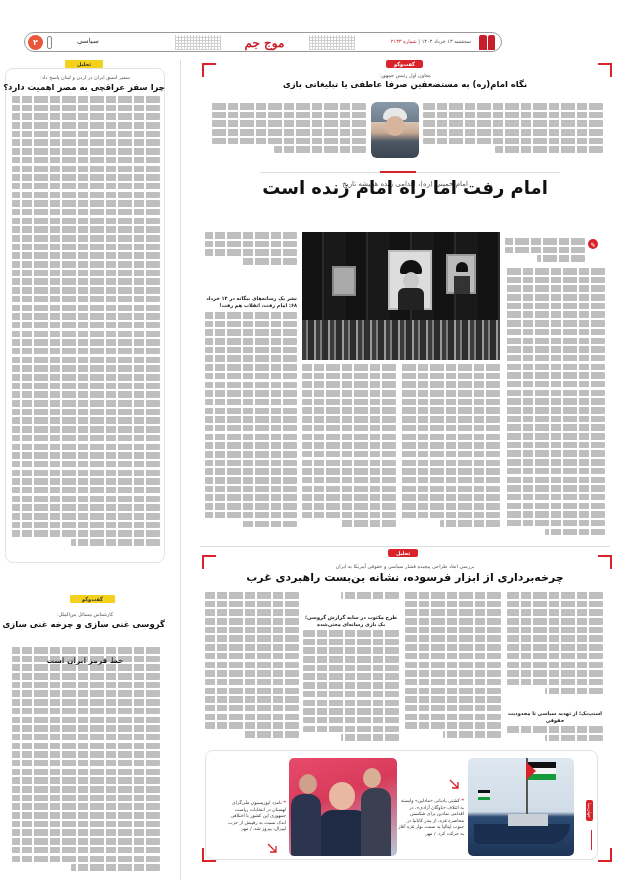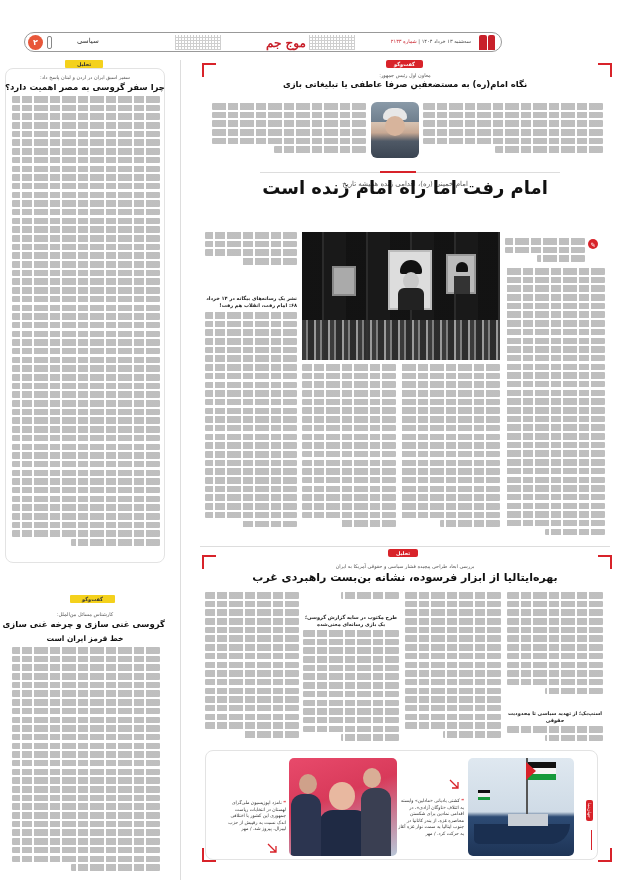--- a/index.html
+++ b/index.html
@@ -5,21 +5,21 @@
   * { box-sizing: border-box; margin: 0; padding: 0; }
   html, body { width: 620px; height: 885px; background: #fff; overflow: hidden; }
   body { font-family: "DejaVu Sans", sans-serif; color: #222; position: relative; direction: rtl; }
 
   
   .masthead { position: absolute; top: 32px; left: 24px; width: 478px; height: 20px; border: 1px solid #999; border-radius: 10px; background: #fff; }
   .masthead .date { position: absolute; right: 30px; top: 5px; font-size: 5px; color: #444; white-space: nowrap; }
   .masthead .date .issue { color: #c8202a; }
   .masthead .logo-right { position: absolute; right: 6px; top: 2px; width: 16px; height: 15px; display: flex; gap: 1px; }
   .masthead .logo-right span { flex: 1; background: #c8202a; border-radius: 2px 2px 0 0; }
-  .masthead .brand { position: absolute; left: 198px; top: 0; width: 83px; height: 19px; display: flex; align-items: center; justify-content: flex-start; }
+  .masthead .brand { position: absolute; left: 198px; top: 0; width: 83px; height: 19px; display: flex; align-items: center; justify-content: center; }
   .masthead .hatch { position: absolute; top: 2px; height: 15px; width: 46px; background-image: repeating-linear-gradient(90deg, #bbb 0 1px, transparent 1px 3px), repeating-linear-gradient(0deg, #bbb 0 1px, transparent 1px 3px); opacity: .7; }
   .masthead .brand-text { font-family: "DejaVu Serif", serif; font-size: 12px; font-weight: bold; color: #c8202a; }
   .masthead .section { position: absolute; left: 52px; top: 4px; font-size: 7px; color: #333; }
   .masthead .page-num { position: absolute; left: 3px; top: 2px; width: 15px; height: 15px; border-radius: 50%; background: #e8573a; color: #fff; font-size: 8px; font-weight: bold; display: flex; align-items: center; justify-content: center; }
   .masthead .mic { position: absolute; left: 22px; top: 3px; width: 5px; height: 13px; border: 1px solid #888; border-radius: 2px; }
 
   
   .corner { position: absolute; border-color: #d8232a; border-style: solid; width: 14px; height: 14px; }
   .c-tl { border-width: 2px 0 0 2px; }
   .c-tr { border-width: 2px 2px 0 0; }
@@ -67,21 +67,21 @@
       <span class="brand-text">موج جم</span>
     </div>
   <div class="section">سیاسی</div>
   <div class="mic"></div>
   <div class="page-num">۲</div>
 </div>
 
 <div class="sidebar-box" style="left:5px; top:68px; width:160px; height:495px;"></div>
 <div class="tag-yellow" style="left:65px; top:60px;">تحلیل</div>
 <div class="kicker" style="left:5px; width:160px; top:74px;">سفیر اسبق ایران در اردن و لبنان پاسخ داد:</div>
-<div class="headline" style="left:5px; width:160px; top:82px; font-size:8.5px;">چرا سفر گروسی به مصر اهمیت دارد؟</div>
+<div class="headline" style="left:5px; width:160px; top:82px; font-size:8.5px;">چرا سفر عراقچی به مصر اهمیت دارد؟</div>
 <div class="text-col" style="left:12px; top:96px; width:148px; height:460px;" id="sb-op">
     <span class="line"></span>
     <span class="line"></span>
     <span class="line"></span>
     <span class="line"></span>
     <span class="line"></span>
     <span class="line"></span>
     <span class="line"></span>
     <span class="line"></span>
     <span class="line"></span>
@@ -126,21 +126,21 @@
     <span class="line"></span>
     <span class="line"></span>
     <span class="line"></span>
     <span class="line"></span>
     <span class="line" style="width: 60%;"></span>
   </div>
 
 <div class="tag-yellow" style="left:70px; top:595px;">گفت‌وگو</div>
 <div class="kicker" style="left:5px; width:160px; top:611px;">کارشناس مسائل بین‌الملل:</div>
 <div class="headline" style="left:5px; width:160px; top:619px; font-size:8.5px;">گروسی غنی سازی و چرخه غنی سازی</div>
-<div class="headline" style="left:5px; width:160px; top:634px; font-size:7.5px;">خط قرمز ایران است</div>
+<div class="headline" style="left:5px; width:160px; top:656px; font-size:7.5px;">خط قرمز ایران است</div>
 <div class="text-col" style="left:12px; top:647px; width:148px; height:230px;" id="sb-int">
     <span class="line"></span>
     <span class="line"></span>
     <span class="line"></span>
     <span class="line"></span>
     <span class="line"></span>
     <span class="line"></span>
     <span class="line"></span>
     <span class="line"></span>
     <span class="line"></span>
@@ -327,21 +327,21 @@
     <span class="line"></span>
     <span class="line"></span>
     <span class="line" style="width: 60%;"></span>
   </div>
 
 <div class="divider-h" style="left:200px; top:546px; width:410px;"></div>
 <div class="tag-red" style="left:388px; top:549px;">تحلیل</div>
 <div class="corner c-tl" style="left:202px; top:555px;"></div>
 <div class="corner c-tr" style="left:598px; top:555px;"></div>
 <div class="kicker" style="left:200px; width:410px; top:563px;">بررسی ابعاد طراحی پیچیده فشار سیاسی و حقوقی آمریکا به ایران</div>
-<div class="headline" style="left:200px; width:410px; top:571px; font-size:11px;">بهره‌ایتالیا از ابزار فرسوده، نشانه بن‌بست راهبردی غرب</div>
+<div class="headline" style="left:200px; width:410px; top:571px; font-size:11px;">چرخه‌برداری از ابزار فرسوده، نشانه بن‌بست راهبردی غرب</div>
 
 <div class="text-col" style="left:507px; top:592px; width:96px; height:110px;" id="an-c1">
     <span class="line"></span>
     <span class="line"></span>
     <span class="line"></span>
     <span class="line"></span>
     <span class="line"></span>
     <span class="line"></span>
     <span class="line"></span>
     <span class="line"></span>

